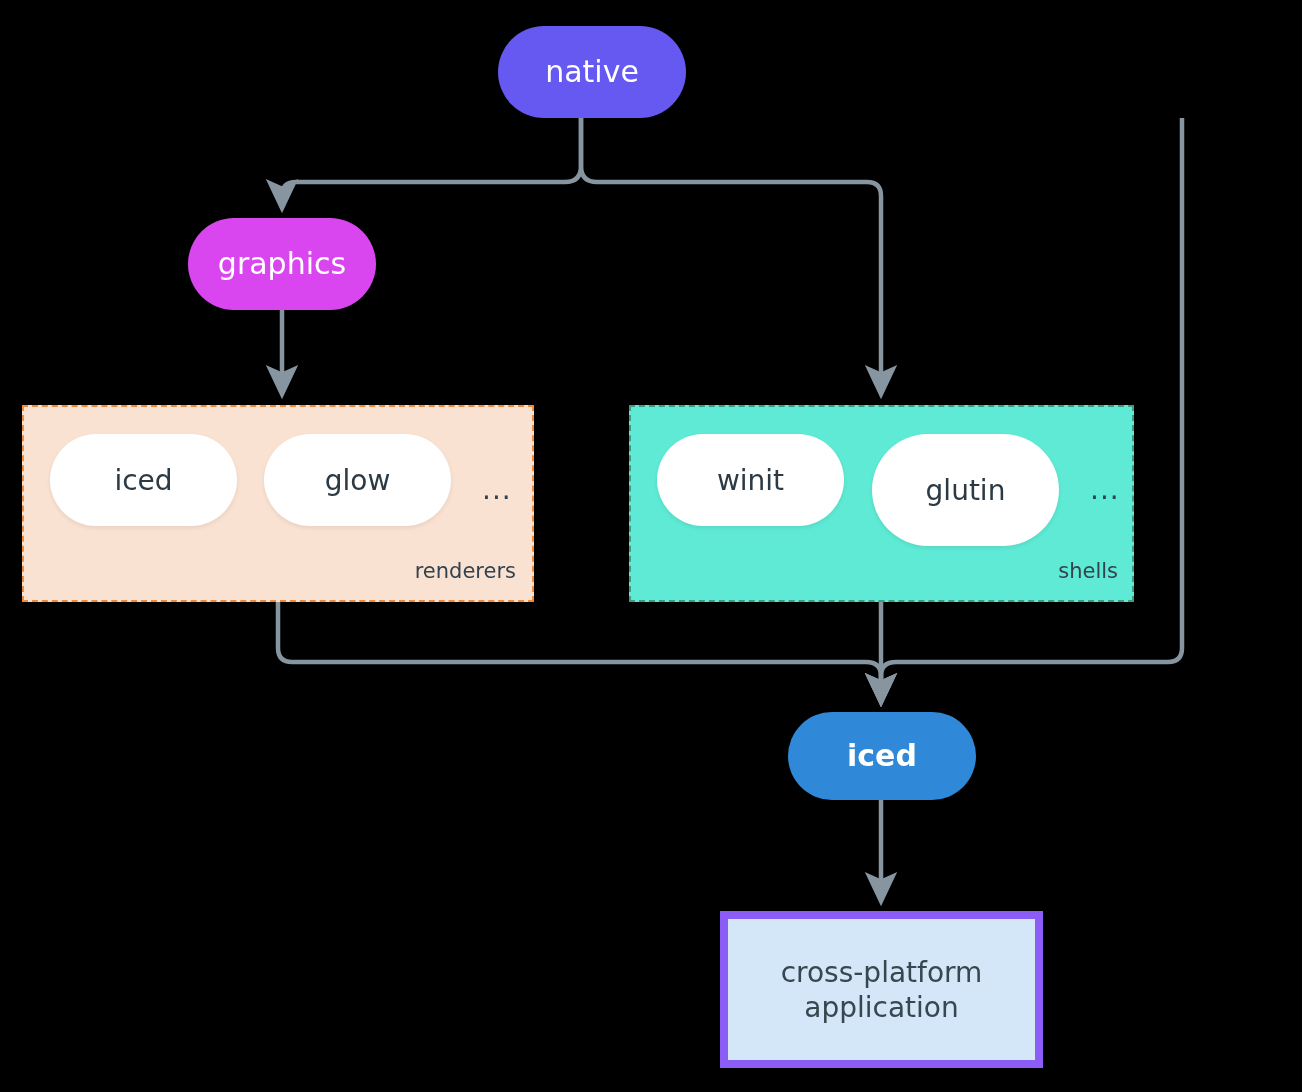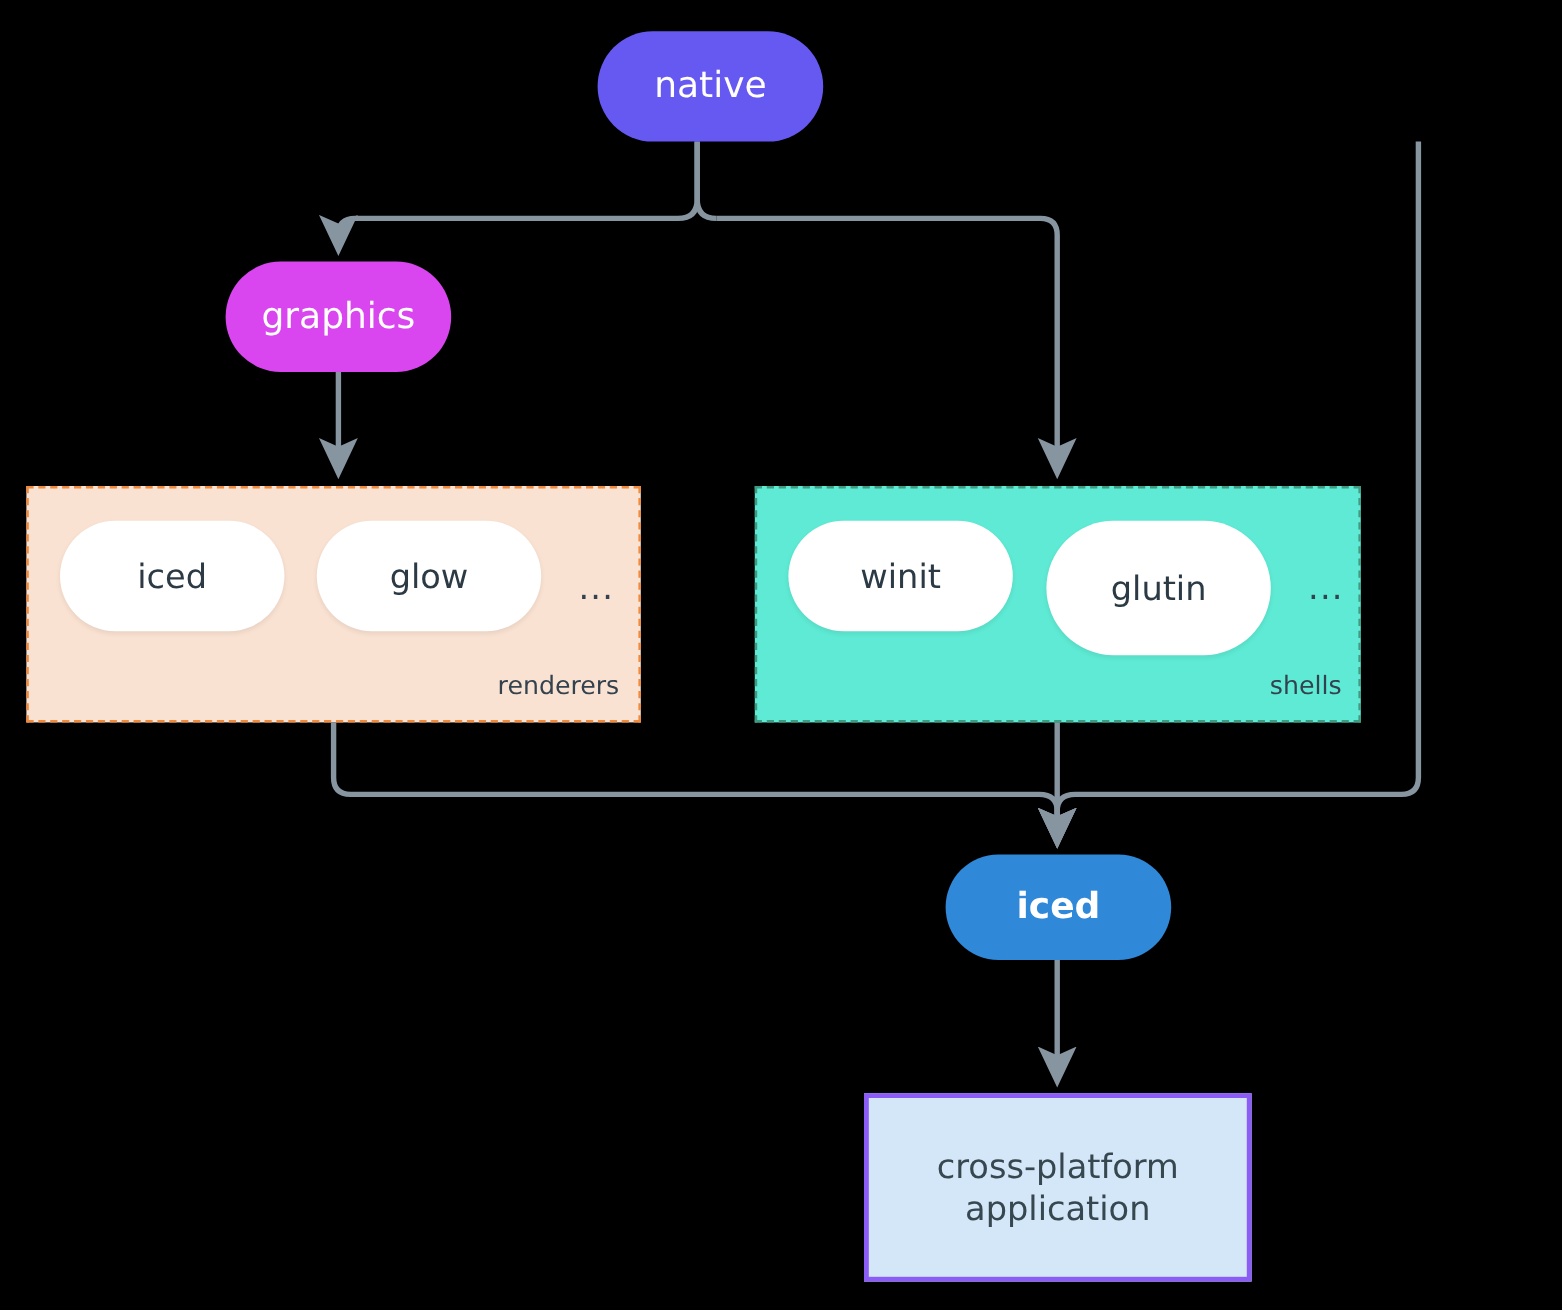--- a/index.html
+++ b/index.html
@@ -51,21 +51,21 @@
     font-size: 30px;
   }
   .node-iced {
     background: #2f88d8;
     color: #ffffff;
     font-size: 30px;
     font-weight: bold;
   }
   .node-app {
     background: #d4e7f8;
-    border: 4px solid #8b5cf6;
+    border: 8px solid #8b5cf6;
     color: #37474f;
     font-size: 28px;
   }
   
   .group-box {
     position: absolute;
     box-sizing: border-box;
   }
   .group-renderers {
     background: #fae2d2;

